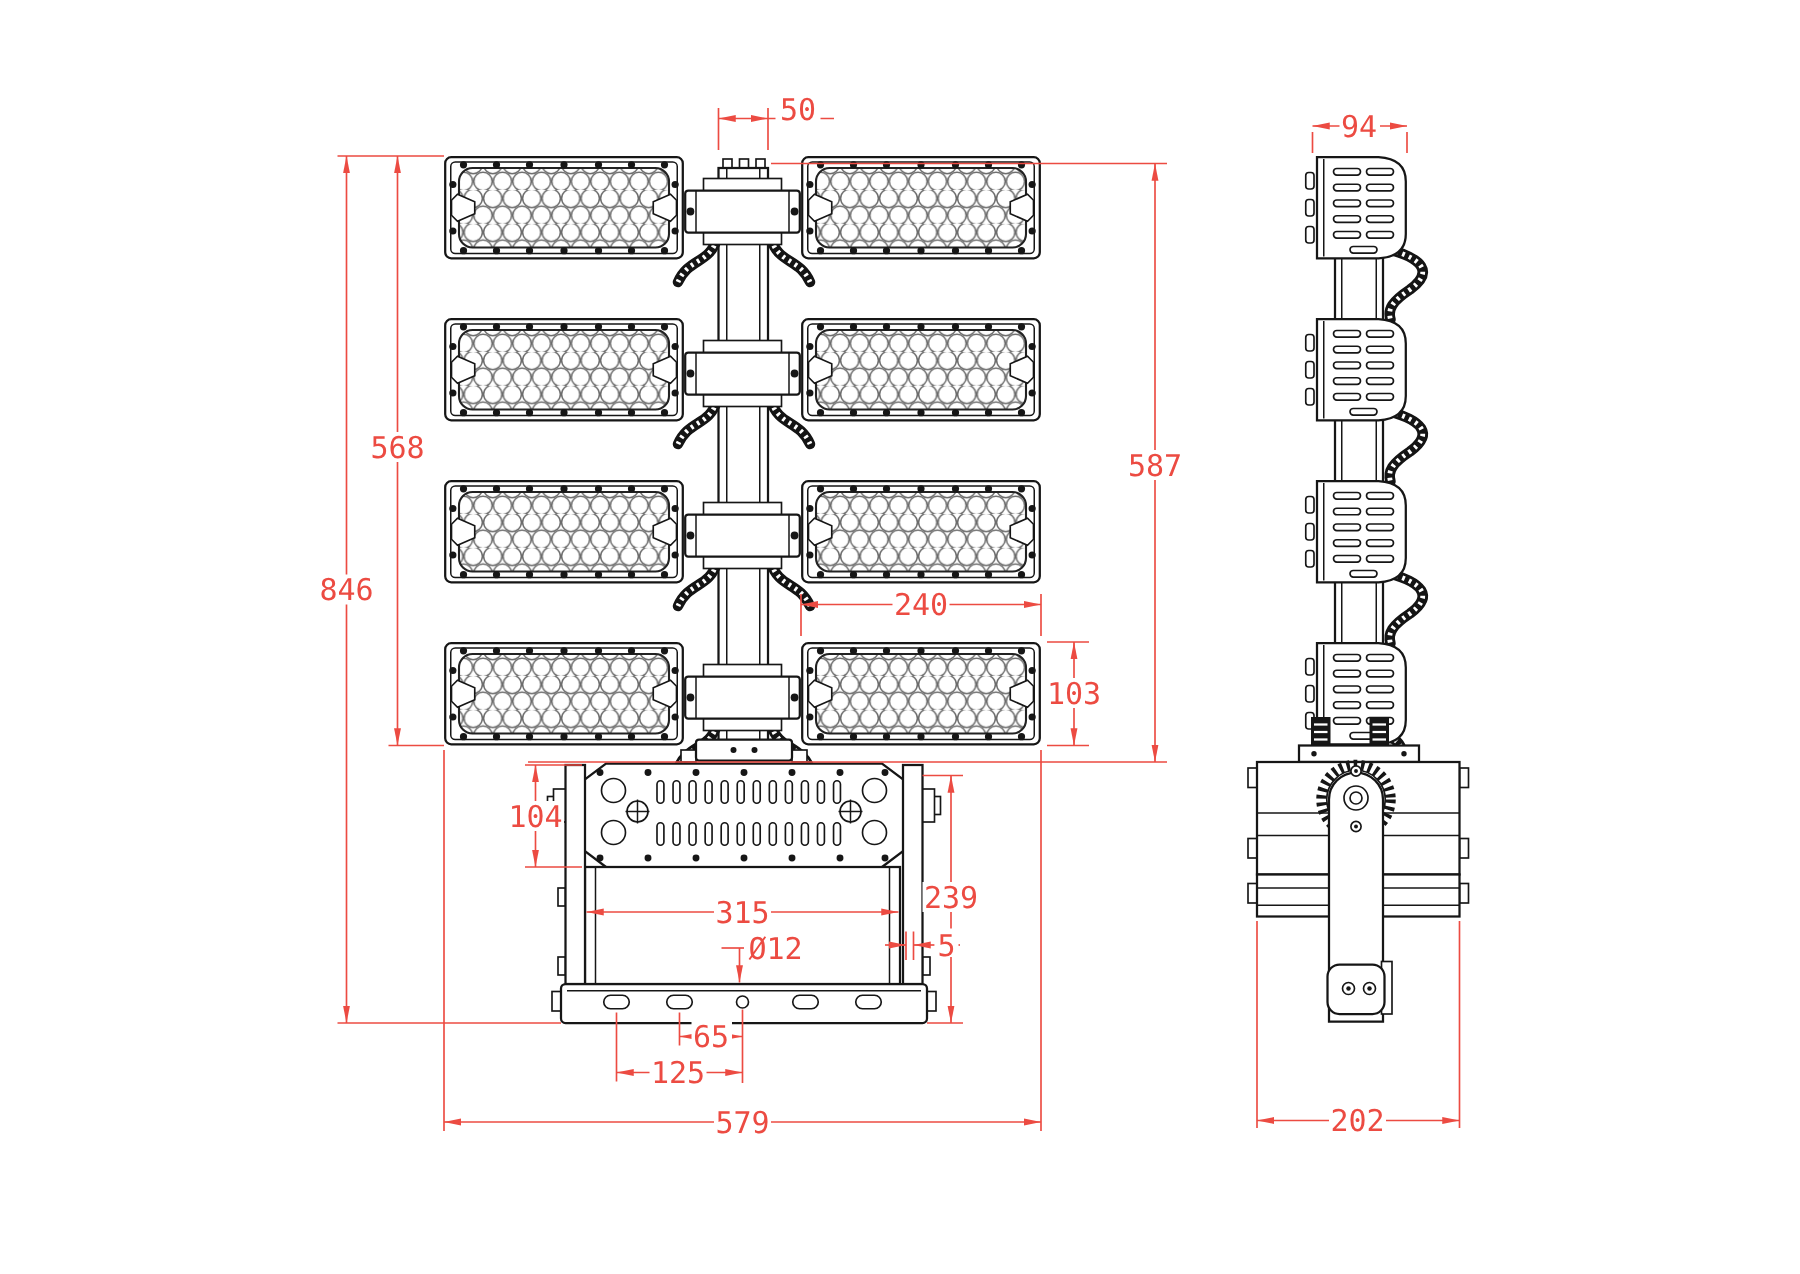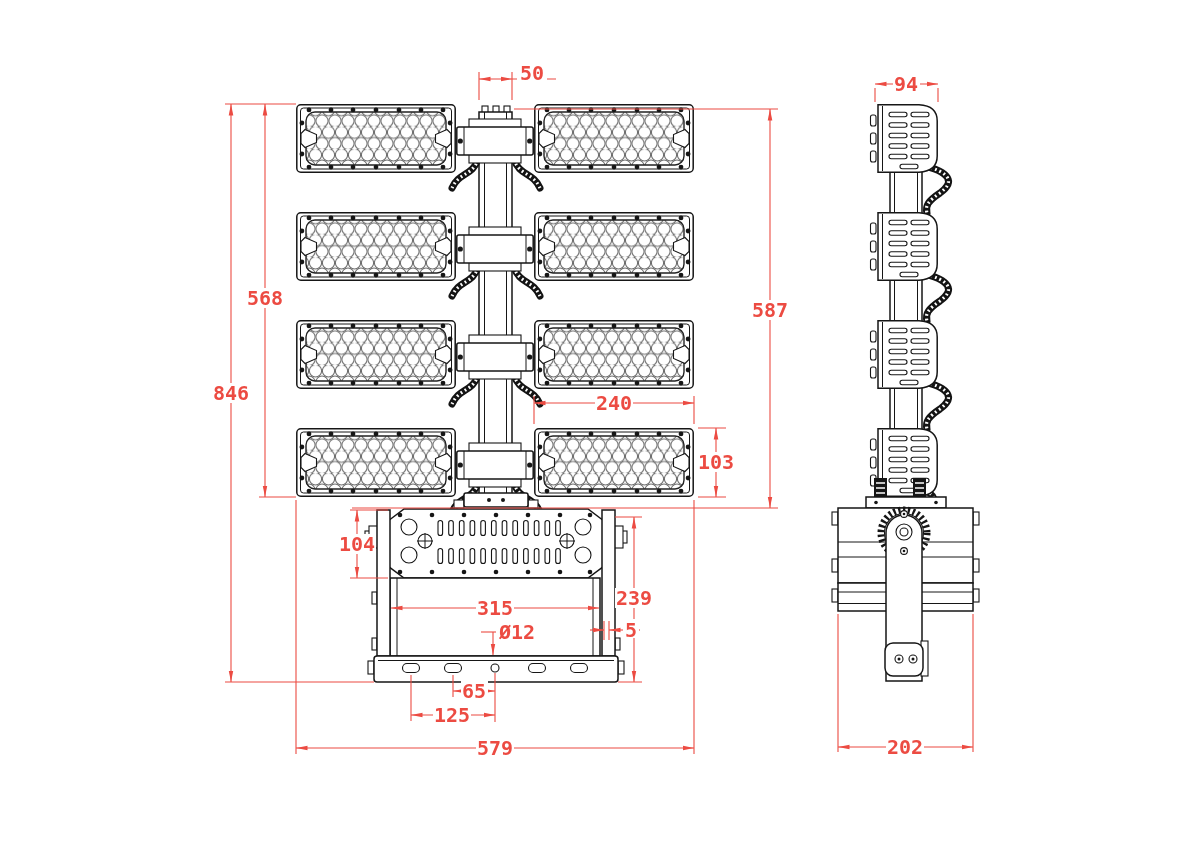--- a/index.html
+++ b/index.html
@@ -1,17 +1,17 @@
 <!DOCTYPE html>
 <html><head>
 <meta charset="utf-8">
 <style>
   html,body{margin:0;padding:0;background:#ffffff;}
   .canvas{position:relative;width:1156px;height:849px;background:#ffffff;overflow:hidden;
-          font-family:"DejaVu Sans Mono", monospace;font-weight:bold;}
+          font-family:"DejaVu Sans Mono", monospace;}
   svg{display:block;}
   .lnt{stroke:#161616;fill:none;stroke-width:1;}
   .wf{fill:#ffffff;stroke:#161616;stroke-width:1.5;}
   .wft{fill:#ffffff;stroke:#161616;stroke-width:1.1;}
   .dot{fill:#161616;stroke:none;}
   .dl{stroke:#ec4b42;stroke-width:1.1;fill:none;}
   .dt{fill:#ec4b42;font-size:20px;font-family:"DejaVu Sans Mono", monospace;}
   .bg{fill:#ffffff;stroke:none;}
   .cab{stroke:#141414;stroke-width:7;fill:none;stroke-linecap:round;}
   .rib{stroke:#ffffff;stroke-width:3.2;fill:none;stroke-dasharray:1.8 3;stroke-linecap:butt;}

